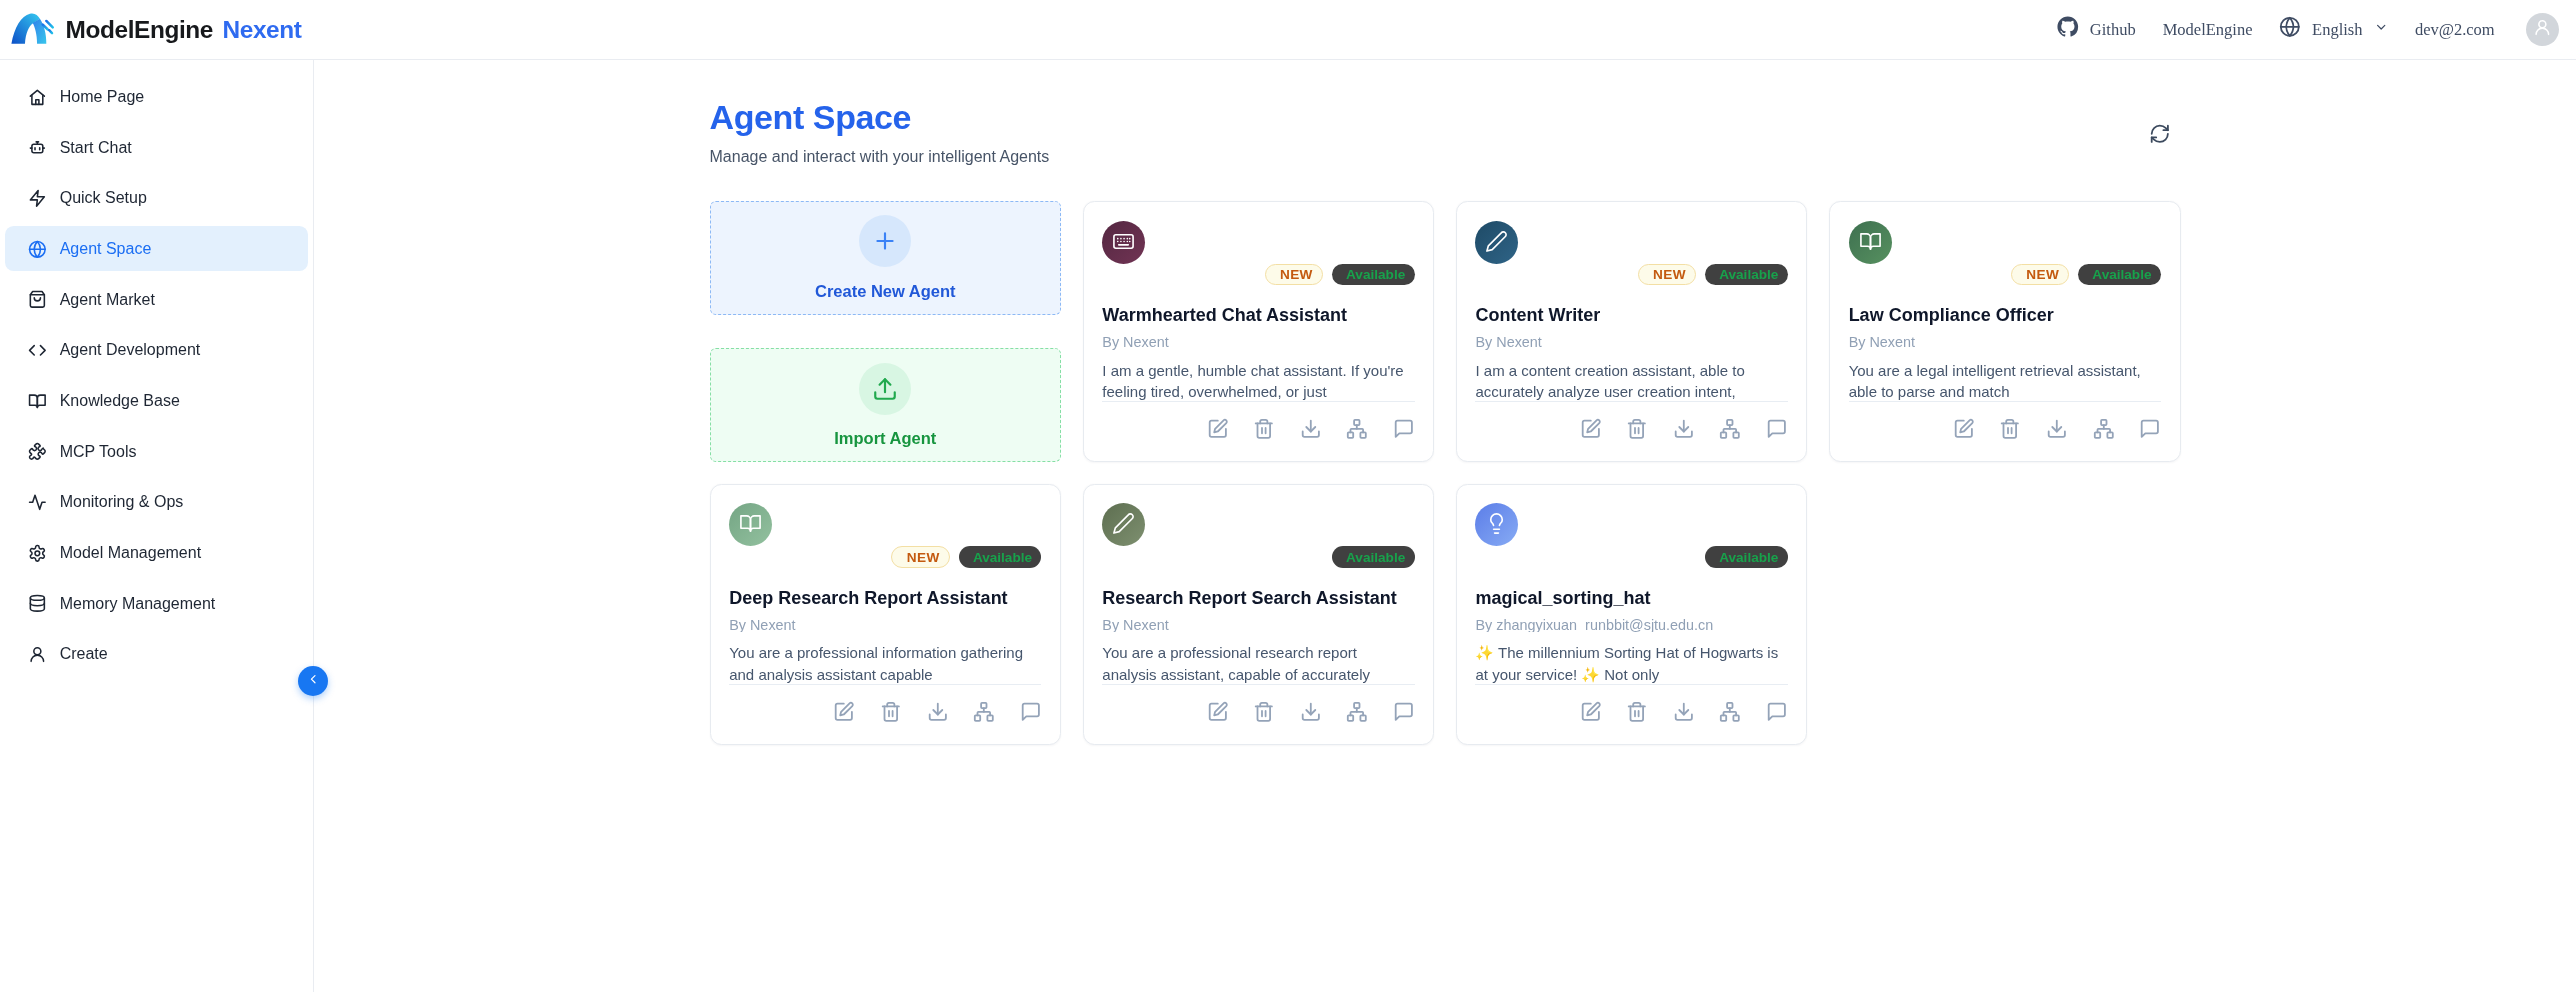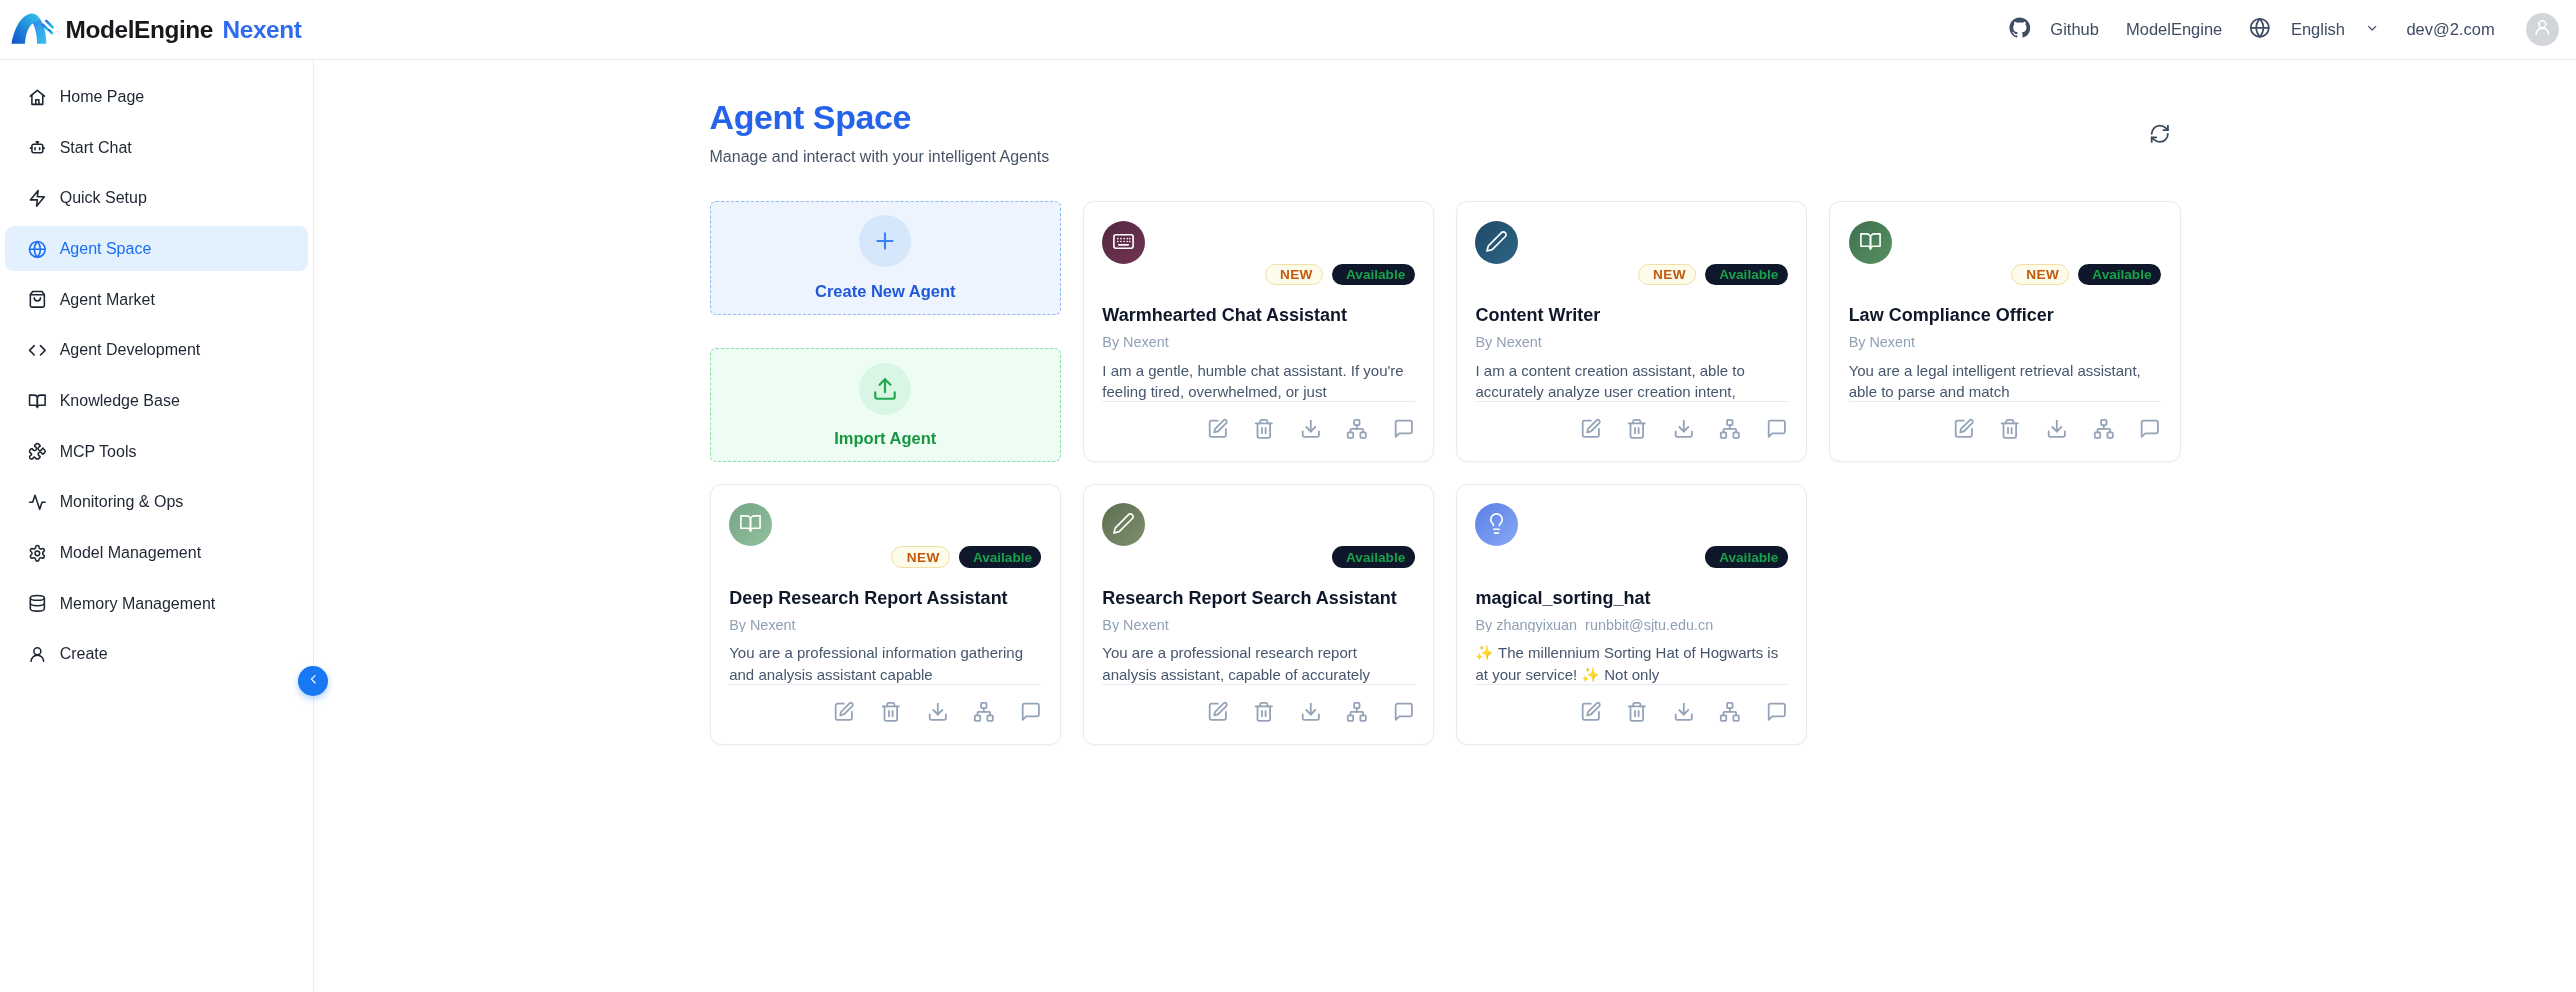--- a/index.html
+++ b/index.html
@@ -8,21 +8,21 @@
   .app { width:2576px; height:993px; display:flex; flex-direction:column; background:#fff; }
 
   
   .topbar { height:60px; flex:0 0 60px; display:flex; align-items:center; padding:0 17px 0 10px; border-bottom:0.7px solid #e9ecf1; background:#fff; }
   .logo { display:flex; align-items:center; gap:8.6px; }
   .logo-mark { width:47px; height:39px; }
   .brand { font-size:24.4px; font-weight:700; color:#17191c; letter-spacing:-0.4px; }
   .product { font-size:24.4px; font-weight:700; color:#2f6bf0; letter-spacing:-0.4px; margin-left:1px; }
   .topbar-spacer { flex:1; }
   .topnav { display:flex; align-items:center; gap:27px; color:#3f4c63; font-size:16.5px; font-weight:500; }
-  .topnav .nav-item { display:flex; align-items:center; gap:20px; cursor:pointer; }
+  .topnav .nav-item { display:flex; align-items:center; gap:11px; cursor:pointer;font-family:Liberation Serif, serif; }
   .topnav svg { width:21.6px; height:21.6px; }
   .chev-sm svg { width:14.4px; height:14.4px; }
   .avatar-circle { width:33px; height:33px; border-radius:50%; background:#d2d6db; display:flex; align-items:center; justify-content:center; color:#fff; margin-left:4.3px; }
   .avatar-circle svg { width:18.7px; height:18.7px; }
 
   
   .body-wrap { flex:1; display:flex; min-height:0; }
   aside { width:314px; flex:0 0 314px; border-right:0.7px solid #e9ecf1; padding:14.4px 5px 0 5px; position:relative; background:#fff; }
   .side-item { height:45px; margin-bottom:5.7px; display:flex; align-items:center; gap:13px; padding:0 0 0 23px; border-radius:8.6px; font-size:16px; font-weight:500; color:#1e2633; cursor:pointer; }
   .side-item .icn { width:18.7px; height:18.7px; flex:0 0 18.7px; display:flex; }
@@ -54,21 +54,21 @@
   .import .action-label { color:#17953f; }
 
   
   .agent-card { background:#fff; border:0.7px solid #e7ebf0; border-radius:11.5px; padding:18.7px 18.7px 18.7px 18.7px; display:flex; flex-direction:column; box-shadow:0 0.7px 2.2px rgba(16,24,40,.04); }
   .card-top { display:flex; align-items:flex-start;flex-direction:column; }
   .agent-avatar { width:43px; height:43px; border-radius:50%; display:flex; align-items:center; justify-content:center; color:#fff; flex:0 0 43px; }
   .agent-avatar svg { width:23px; height:23px; }
   .badge-box { margin-left:auto; display:flex; gap:8.6px; align-items:center; }
   .badge { height:21.6px; display:inline-flex; align-items:center; gap:5px; border-radius:11.5px; padding:0 9.3px; font-size:13.6px; font-weight:700; }
   .badge-new { background:#fdfbe9; border:1.1px solid #f3dfa4; color:#c45a10; letter-spacing:0.4px; }
-  .badge-available { background:#0f172a; color:#17a24b; font-weight:600; }
+  .badge-available { background:#404040; color:#17a24b; font-weight:600; }
   .agent-name { margin-top:20px; font-size:18px; font-weight:700; color:#0f172a; white-space:nowrap; overflow:hidden; }
   .agent-author { margin-top:8.6px; font-size:14.4px; color:#90a0b5; white-space:nowrap; overflow:hidden; }
   .agent-desc { margin-top:10px; font-size:15px; line-height:21.6px; color:#46566d; height:43px; overflow:hidden; }
   .card-footer { margin-top:auto; border-top:0.7px solid #e8edf3; padding-top:16px; display:flex; justify-content:flex-end; gap:25px; }
   .icon-btn { background:none; border:none; color:#94a3b8; cursor:pointer; padding:0; display:flex; }
   .icon-btn svg { width:21.6px; height:21.6px; }
 </style>
 </head>
 <body>
 

